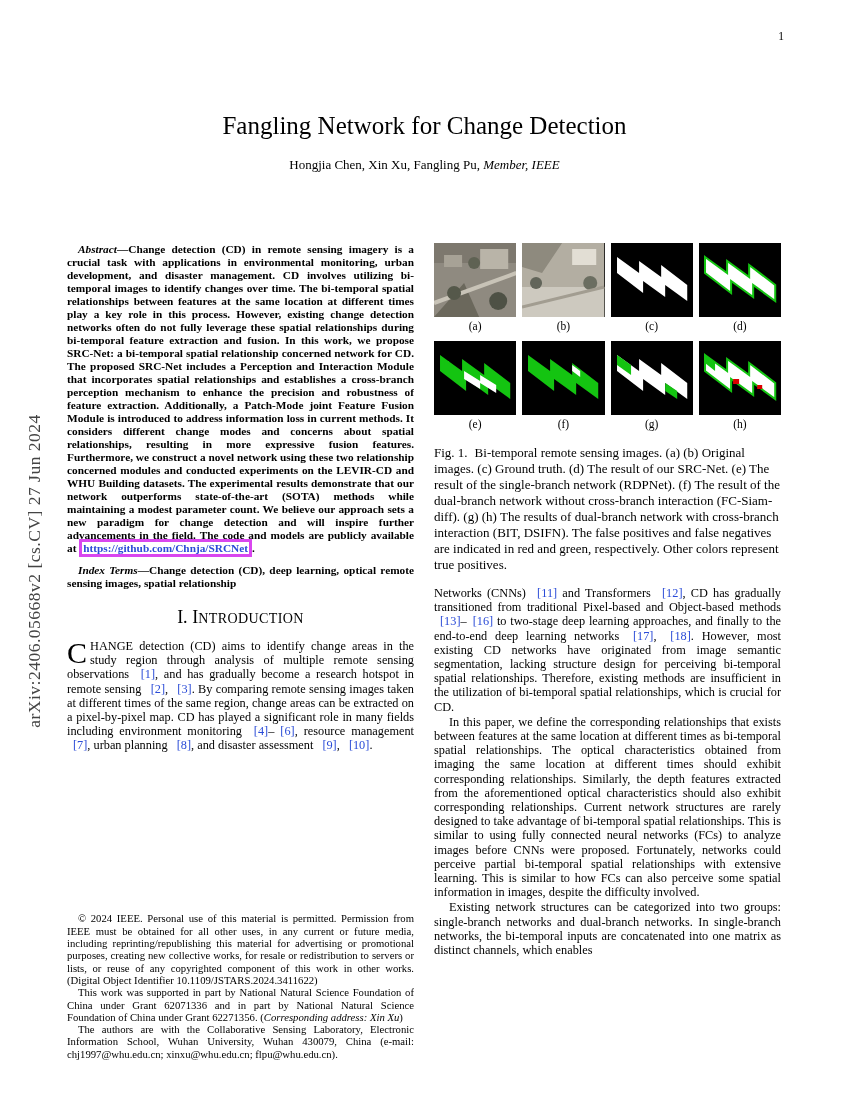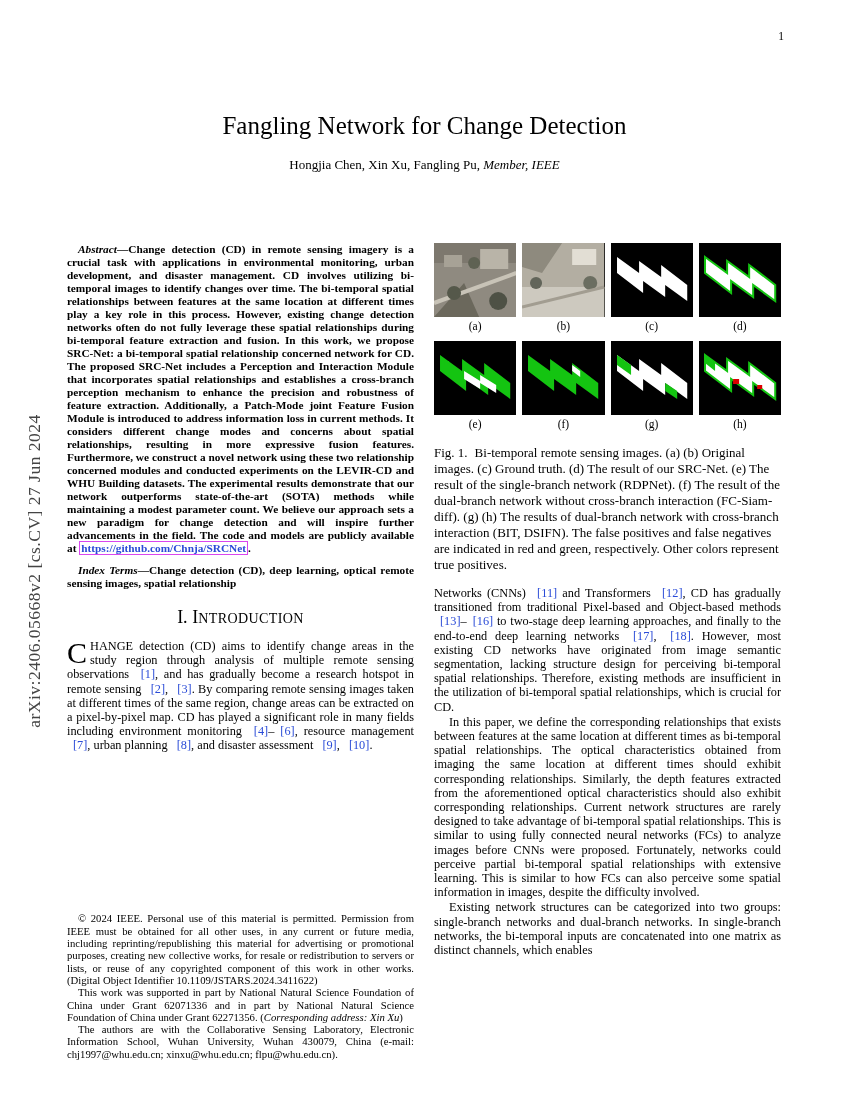--- a/index.html
+++ b/index.html
@@ -33,21 +33,21 @@
   }
   .indexterms { margin-top:9px; }
   .secheading { font-size:18px; font-weight:400; text-align:center; margin:17px 0 11px; }
   .sc { font-size:0.78em; letter-spacing:0.4px; }
 
   .body { font-size:12.3px; line-height:14.2px; text-indent:15px; }
   .body.first, .body.noindent { text-indent:0; }
   .dropcap { float:left; font-size:30px; line-height:25px; padding:1px 3px 0 0; }
 
   .cite { color:#2a4bd7;margin-left:6px; }
-  .url  { color:#2a4bd7; border:1px solid #d946ef; padding:0 1px; }
+  .url  { color:#2a4bd7; border:3px solid #d946ef; padding:0 1px; }
 
   .footnotes { margin-top:auto; }
   .footnotes p { font-size:10.7px; line-height:12.3px; text-indent:11px; }
 
   figure { display:block; }
   .fig-grid { display:grid; grid-template-columns:repeat(4,1fr); gap:6px; }
   .panel { height:74px; background:#000; overflow:hidden; }
   .panel svg { display:block; width:100%; height:100%; }
   .fig-labels { display:grid; grid-template-columns:repeat(4,1fr); gap:6px;
                 font-size:11.5px; margin:3px 0 9px; }

